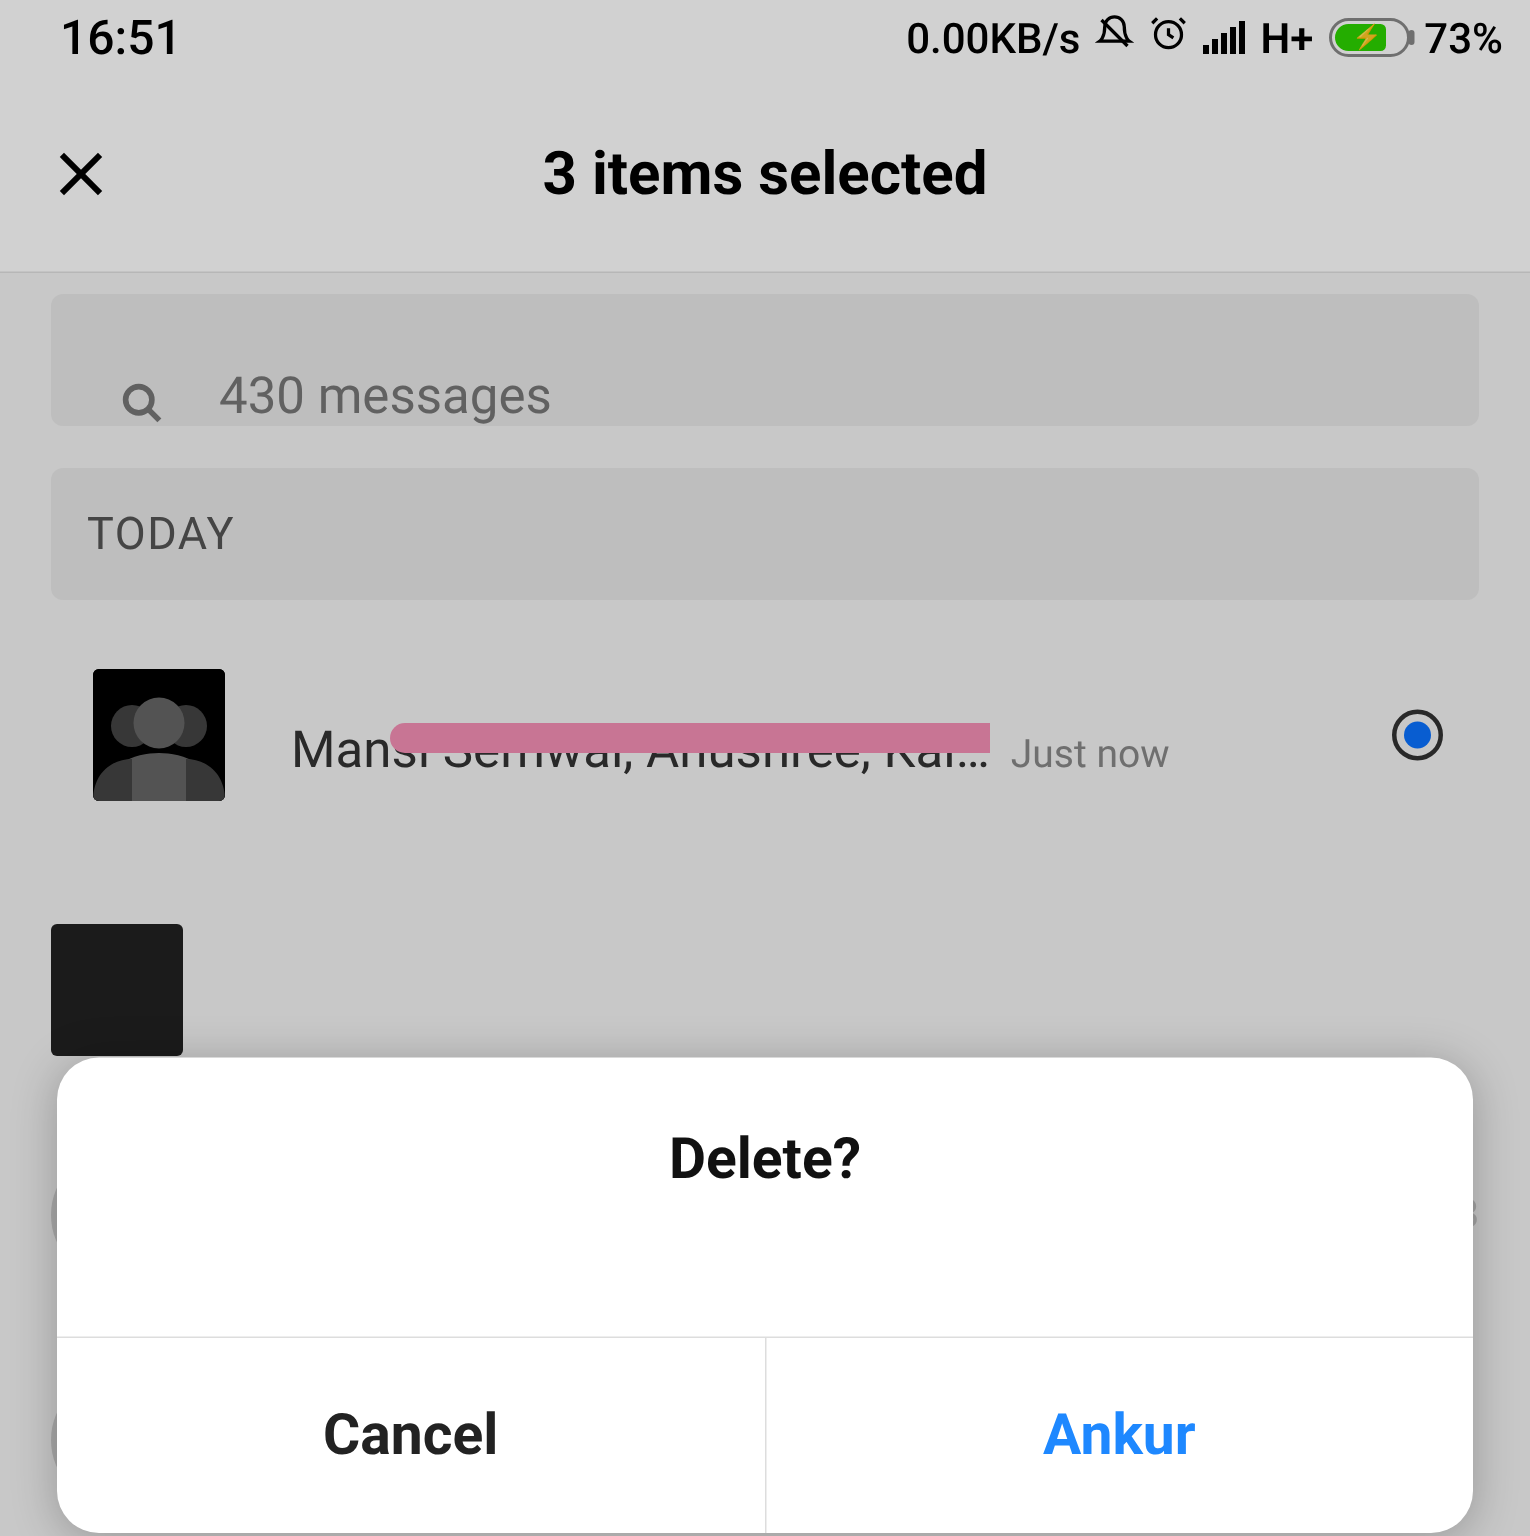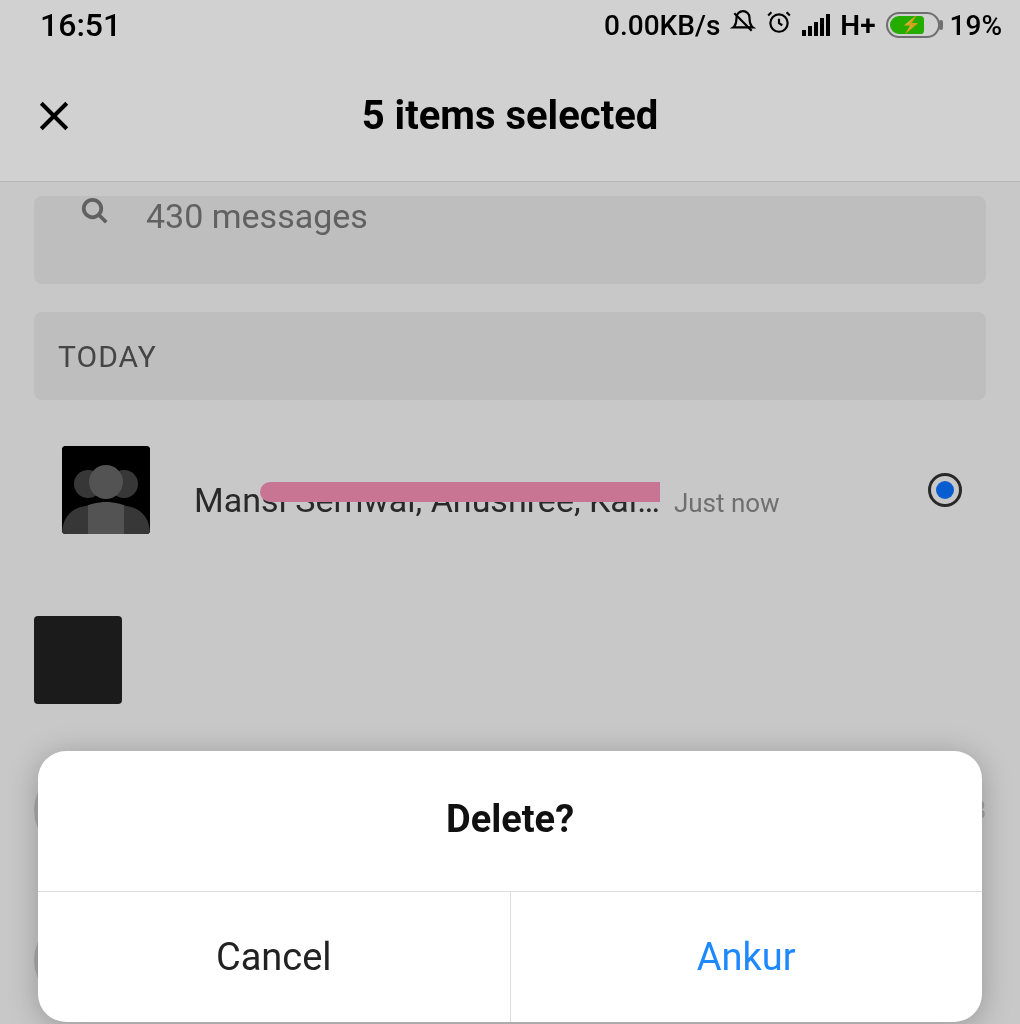--- a/index.html
+++ b/index.html
@@ -19,21 +19,21 @@
   
   .appbar { position:absolute; top:50px; left:0; right:0; height:132px; background:#fff; display:flex; align-items:center; border-bottom:1px solid #e0e0e0; }
   .close-x { width:32px; height:32px; margin-left:38px; position:relative; }
   .close-x::before, .close-x::after { content:""; position:absolute; left:14px; top:-2px; width:4px; height:36px; background:#000; }
   .close-x::before { transform:rotate(45deg); }
   .close-x::after { transform:rotate(-45deg); }
   .appbar-title { flex:1; text-align:center; font-size:40px; font-weight:700; color:#000; padding-right:70px; }
 
   
   .content { position:absolute; top:182px; left:0; right:0; bottom:0; padding:14px 34px 0; }
-  .search { background:#e8e8e8; border-radius:8px; height:88px; display:flex; align-items:flex-start; padding:0 30px 0 46px; margin-bottom:28px; }
+  .search { background:#e8e8e8; border-radius:8px; height:88px; display:flex; align-items:flex-end; padding:0 30px 0 46px; margin-bottom:28px; }
   .search-icon-svg { width:30px; height:30px; stroke:#777; stroke-width:3; fill:none; margin-right:36px; }
   .search-text { font-size:34px; color:#777; }
 
   
   .section-hdr { background:#e8e8e8; border-radius:8px; height:88px; display:flex; align-items:center; padding:0 24px; margin-bottom:18px; }
   .section-hdr span { font-size:30px; color:#555; letter-spacing:1px; }
 
   
   .conv { display:flex; align-items:center; padding:28px 6px 28px 28px; }
   .avatar { width:88px; height:88px; background:#000; border-radius:4px; position:relative; flex-shrink:0; margin-right:44px; overflow:hidden; }
@@ -52,24 +52,24 @@
   .faint-list { position:absolute; top:585px; left:0; right:0; bottom:0; padding:0 34px; color:#bbb; }
   .faint-item { display:flex; align-items:center; height:150px; gap:44px; }
   .faint-avatar { width:88px; height:88px; background:#d0d0d0; border-radius:50%; }
   .faint-avatar.sq { border-radius:4px; background:#222; }
   .faint-name { font-size:34px; color:#bdbdbd; }
   .faint-date { margin-left:auto; font-size:26px; color:#c7c7c7; }
 
   
   .dialog { position:absolute; left:38px; right:38px; bottom:2px; background:#fff; border-radius:28px; box-shadow:0 4px 30px rgba(0,0,0,0.25); overflow:hidden; }
   .dialog-body { padding:46px 56px 50px; }
-  .dialog-title { font-size:38px; font-weight:700; text-align:center; color:#111; }
+  .dialog-title { font-size:38px; font-weight:700; text-align:center; color:#111; margin-bottom:46px; }
   .dialog-msg { font-size:36px; color:#555; }
   .dialog-btns { display:flex; border-top:1px solid #ddd; }
-  .dialog-btn { flex:1; height:130px; display:flex; align-items:center; justify-content:center; font-size:38px; font-weight:400; }
+  .dialog-btn { flex:1; height:130px; display:flex; align-items:center; justify-content:center; font-size:38px; font-weight:700; }
   .dialog-btn.cancel { color:#222; border-right:1px solid #ddd; }
   .dialog-btn.delete { color:#1e88ff; }
 
   
   .watermark { position:absolute; top:58px; right:6px; width:70px; height:120px; pointer-events:none; }
   .watermark svg { width:100%; }
   .watermark-text { position:absolute; bottom:0; width:100%; text-align:center; font-size:10px; color:#d11; font-weight:600; }
 
   .signal-bars { display:inline-flex; align-items:flex-end; gap:2px; height:22px; }
   .signal-bars span { width:4px; background:#000; }
@@ -107,27 +107,27 @@
           <span></span>
           <span></span>
         </span>
       <span style="font-weight:600">H+</span>
       <span class="battery">
         <span class="battery-icon">
             <span class="battery-fill"></span>
             <span class="battery-bolt">⚡</span>
           </span>
       </span>
-      <span>19%</span>
+      <span>73%</span>
     </div>
   </div>
 
   <div class="appbar">
     <div class="close-x"></div>
-    <div class="appbar-title">5 items selected</div>
+    <div class="appbar-title">3 items selected</div>
   </div>
 
   <div class="content">
     <div class="search">
       <svg class="search-icon-svg" viewBox="0 0 24 24">
           <circle cx="10" cy="10" r="7"></circle>
           <line x1="21" y1="21" x2="15" y2="15"></line>
         </svg>
       <span class="search-text">430 messages</span>
     </div>

